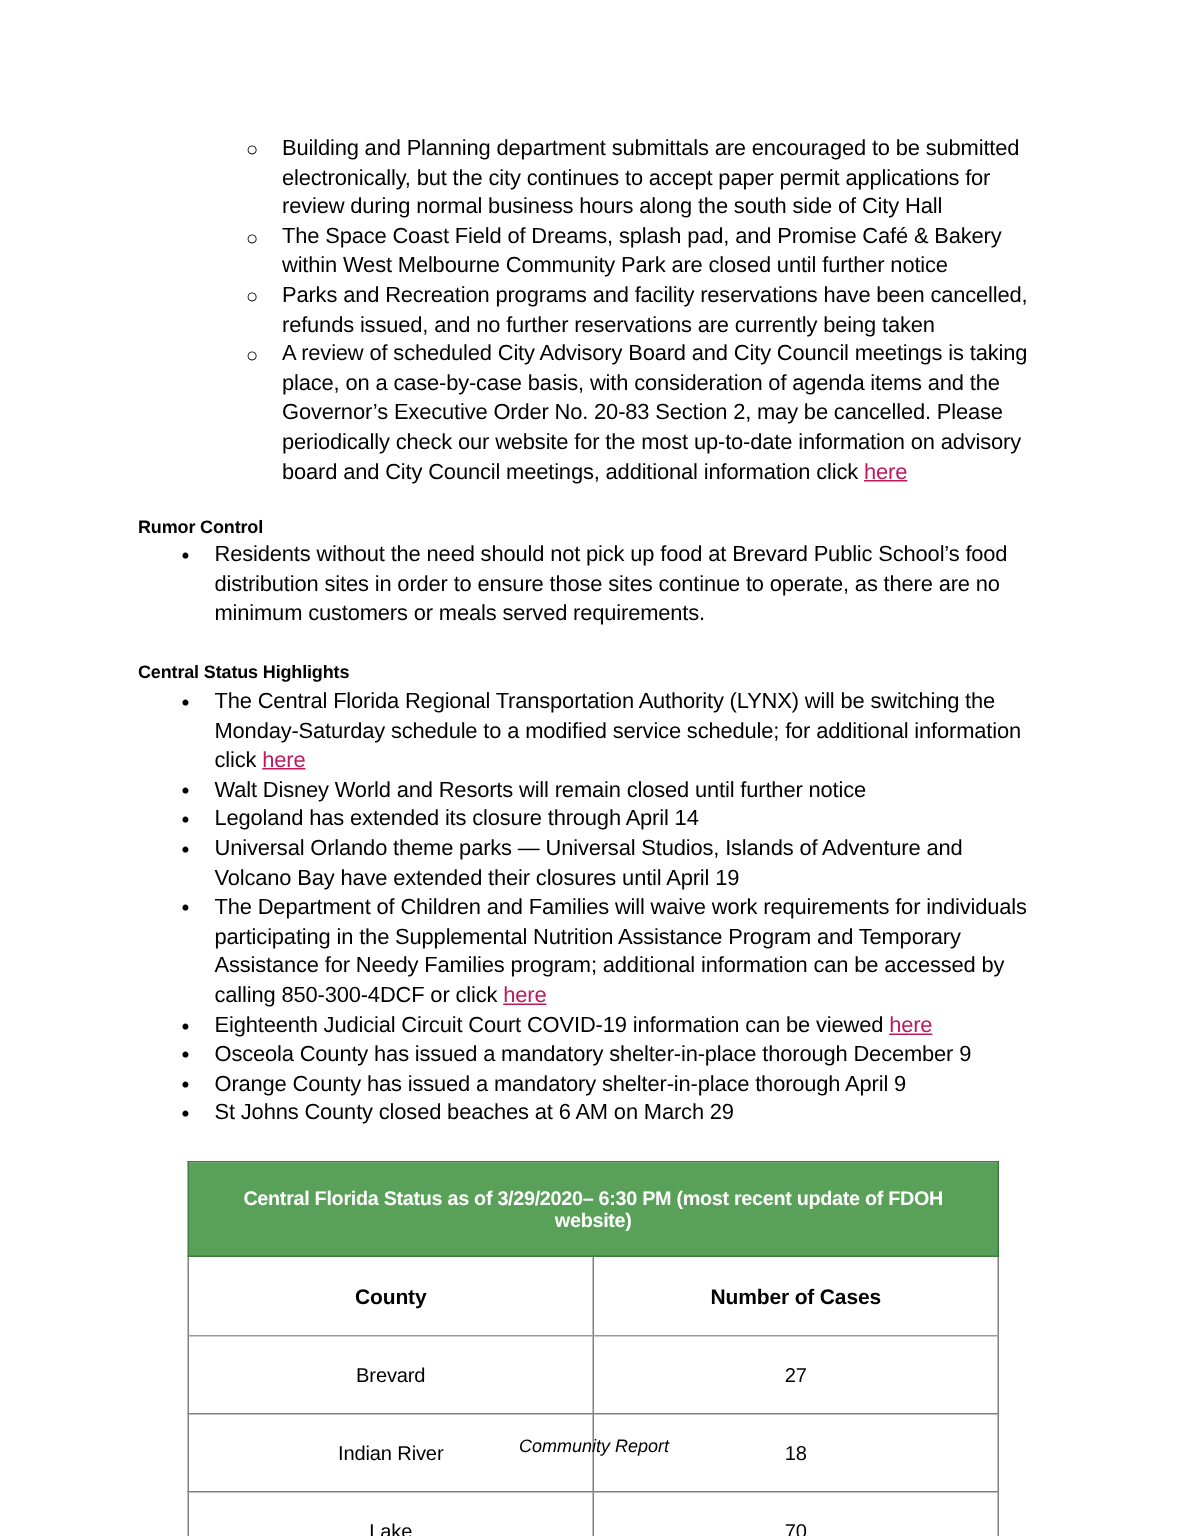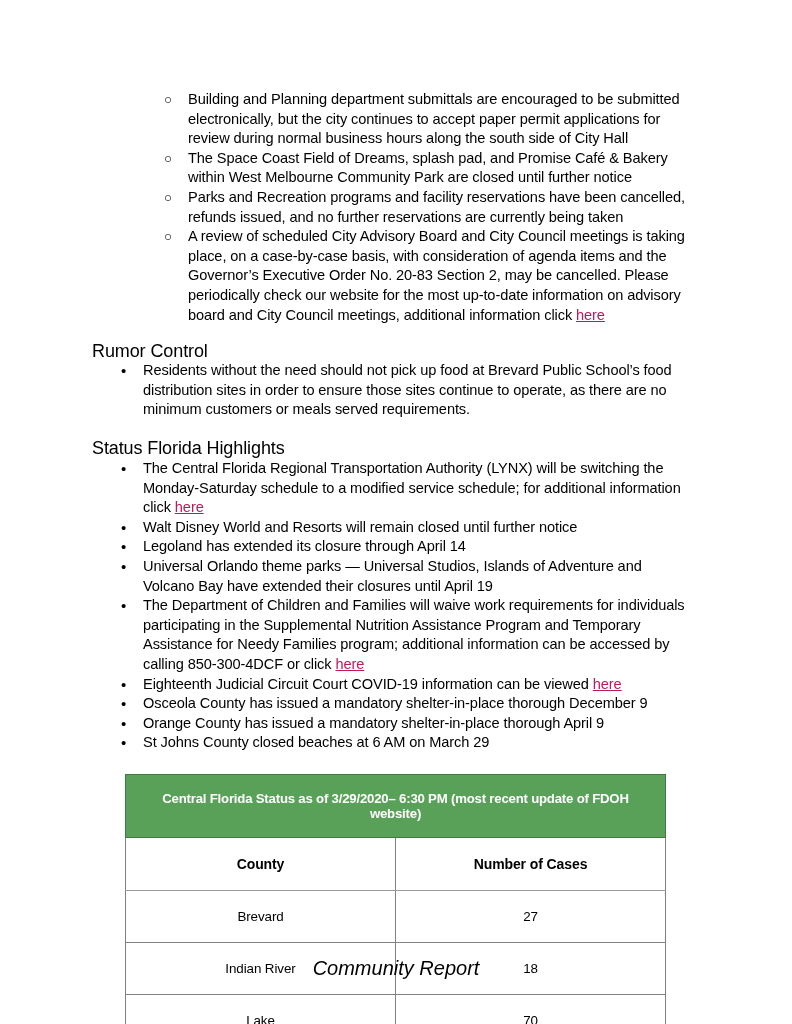--- a/index.html
+++ b/index.html
@@ -23,22 +23,22 @@
     box-sizing: border-box;
   }
 
   
   .body-text {
     font-size: 14.6px;
     line-height: 19.6px;
     letter-spacing: -0.1px;
   }
   .heading {
-    font-size: 18px;
-    font-weight: normal;
+    font-size: 12px;
+    font-weight: bold;
     line-height: 19.6px;
     letter-spacing: -0.1px;
   }
   a.link, .link {
     color: #be185d;
     text-decoration: underline;
   }
 
   
   .sublist {
@@ -143,21 +143,21 @@
   }
 
   
   .footer {
     position: absolute;
     left: 0;
     top: 957px;
     width: 792px;
     text-align: center;
     font-style: italic;
-    font-size: 20px;
+    font-size: 12px;
     color: #000000;
   }
 </style>
 </head>
 <body>
 
 <div class="page">
 
   <div class="sublist body-text">
 
@@ -185,21 +185,21 @@
 
   <div class="heading h-rumor">Rumor Control</div>
 
   <div class="mainlist-rumor body-text">
     <div class="li">
       <span class="bullet-solid">•</span>
       <span class="li-text"><span>Residents without the need should not pick up food at Brevard Public School’s food distribution sites in order to ensure those sites continue to operate, as there are no minimum customers or meals served requirements.</span></span>
     </div>
   </div>
 
-  <div class="heading h-cf">Status Florida Highlights</div>
+  <div class="heading h-cf">Central Status Highlights</div>
 
   <div class="mainlist-cf body-text">
 
     <div class="li">
       <span class="bullet-solid">•</span>
       <span class="li-text"><span>The Central Florida Regional Transportation Authority (LYNX) will be switching the Monday-Saturday schedule to a modified service schedule; for additional information click </span><a class="link" href="#">here</a></span>
     </div>
 
     <div class="li">
       <span class="bullet-solid">•</span>

